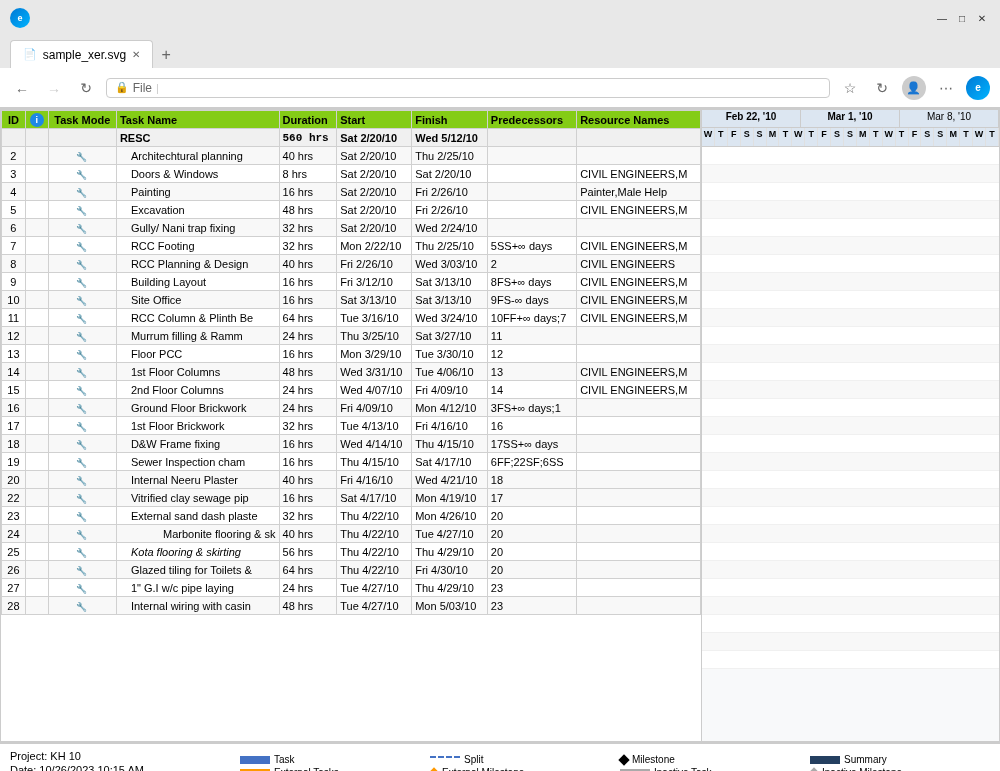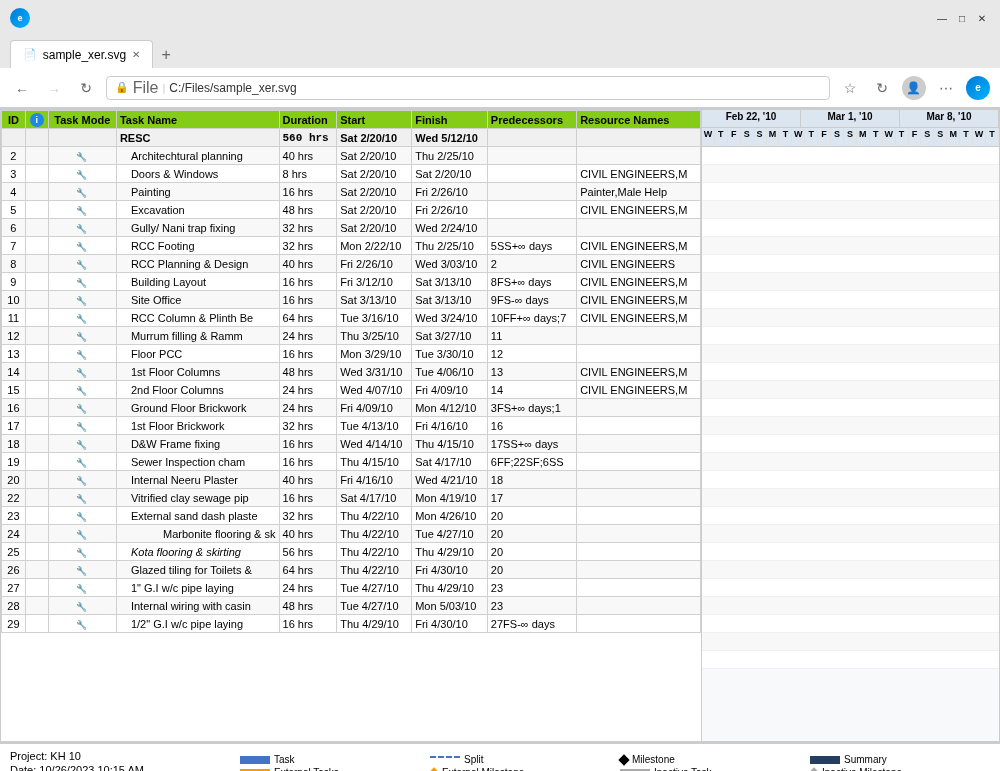--- a/index.html
+++ b/index.html
@@ -90,23 +90,22 @@
       <span class="tab-close">✕</span>
     </div>
     <div class="tab-new">+</div>
   </div>
   <div class="address-bar">
     <div class="nav-btn">←</div>
     <div class="nav-btn" style="color:#ccc;">→</div>
     <div class="nav-btn">↻</div>
     <div style="display:flex;align-items:center;gap:4px;flex:1;border:1px solid #ccc;border-radius:4px;padding:2px 8px;background:#fff;">
       <span style="font-size:11px;">🔒</span>
-      <span style="color:#666;font-size:16px;">File</span>
+      <span style="color:#666;font-size:12px;">File</span>
       <span style="color:#ccc;"> | </span>
-      <input type="text" style="border: none; outline: none; flex: 1 1 0%; font-size: 12px; color: rgb(51, 51, 51);" value="C:/Files/sample_xer.svg">
     </div>
     <div class="toolbar-icon">☆</div>
     <div class="toolbar-icon">↻</div>
     <div class="toolbar-icon" style="width:24px;height:24px;background:#ccc;border-radius:50%;display:flex;align-items:center;justify-content:center;font-size:12px;">👤</div>
     <div class="toolbar-icon">⋯</div>
     <div class="edge-logo">e</div>
   </div>
 </div>
 
 <div class="main-content">
@@ -418,42 +417,31 @@
       <td class="col-id">28</td>
       <td class="col-info"></td>
       <td class="col-mode"><span style="font-size:9px;color:#4472c4;">🔧</span></td>
       <td class="col-taskname" style="padding-left:14px;">Internal wiring with casin</td>
       <td class="col-duration" style="">48 hrs</td>
       <td class="col-start" style="">Tue 4/27/10</td>
       <td class="col-finish" style="">Mon 5/03/10</td>
       <td class="col-pred">23</td>
       <td class="col-resource"></td>
     </tr>
-            <tr class="row-even">
-      <td class="col-id">29</td>
-      <td class="col-info"></td>
-      <td class="col-mode"><span style="font-size:9px;color:#4472c4;">🔧</span></td>
-      <td class="col-taskname" style="padding-left:14px;">1/2" G.I w/c pipe laying</td>
-      <td class="col-duration" style="">16 hrs</td>
-      <td class="col-start" style="">Thu 4/29/10</td>
-      <td class="col-finish" style="">Fri 4/30/10</td>
-      <td class="col-pred">27FS-∞ days</td>
-      <td class="col-resource"></td>
-    </tr>
           </tbody>
       </table>
     </div>
 
     <div class="gantt-chart">
 
       <div class="gantt-header">
         <div class="gantt-header-row1">
           <div class="gantt-month" style="font-size:10px;font-weight:bold;padding:1px 4px;border-right:1px solid #ccc;flex:1;">Feb 22, '10</div>
           <div class="gantt-month" style="font-size:10px;font-weight:bold;padding:1px 4px;border-right:1px solid #ccc;flex:1;">Mar 1, '10</div>
-          <div class="gantt-month" style="font-size:10px;font-weight:bold;padding:1px 4px;flex:1;">Mar 8, '10</div>
+          <div class="gantt-month" style="font-size:10px;font-weight:normal;padding:1px 4px;flex:1;">Mar 8, '10</div>
         </div>
         <div class="gantt-header-row2" style="display:flex;">
 
           <div style="display:flex;flex:1;" id="day-headers">
               <div style="flex: 1 1 0%; text-align: center; font-size: 9px; border-right: 1px solid rgb(224, 224, 224); padding: 1px 0px; font-weight: bold;">W</div>
               <div style="flex: 1 1 0%; text-align: center; font-size: 9px; border-right: 1px solid rgb(224, 224, 224); padding: 1px 0px; font-weight: bold;">T</div>
               <div style="flex: 1 1 0%; text-align: center; font-size: 9px; border-right: 1px solid rgb(224, 224, 224); padding: 1px 0px; font-weight: bold;">F</div>
               <div style="flex: 1 1 0%; text-align: center; font-size: 9px; border-right: 1px solid rgb(224, 224, 224); padding: 1px 0px; font-weight: bold;">S</div>
               <div style="flex: 1 1 0%; text-align: center; font-size: 9px; border-right: 1px solid rgb(224, 224, 224); padding: 1px 0px; font-weight: bold;">S</div>
               <div style="flex: 1 1 0%; text-align: center; font-size: 9px; border-right: 1px solid rgb(224, 224, 224); padding: 1px 0px; font-weight: bold;">M</div>

